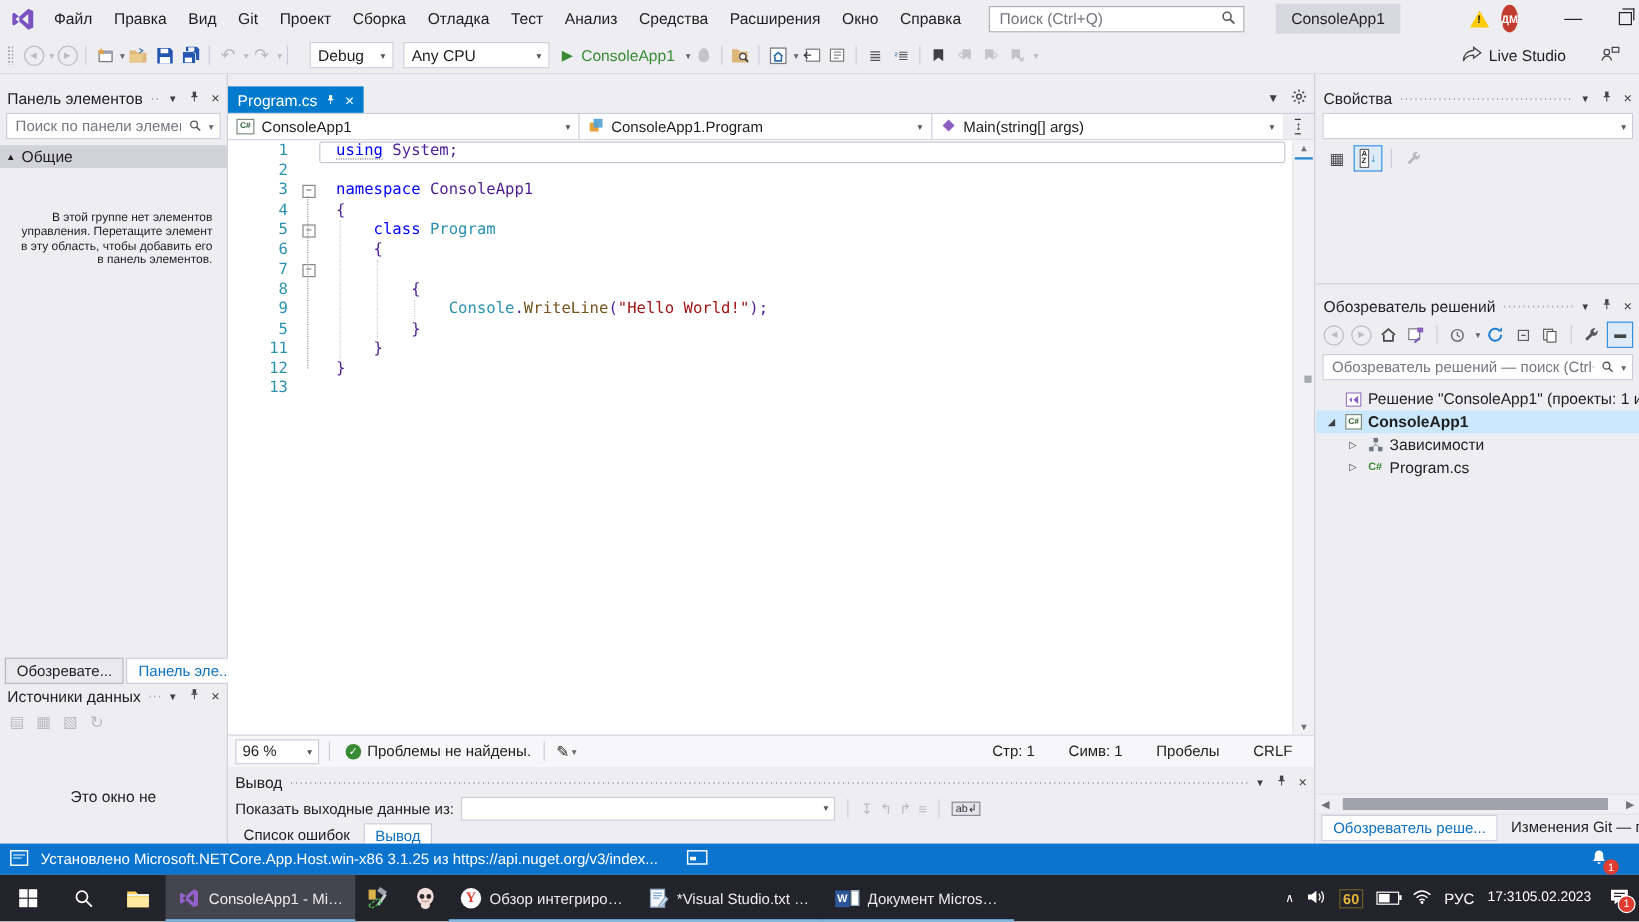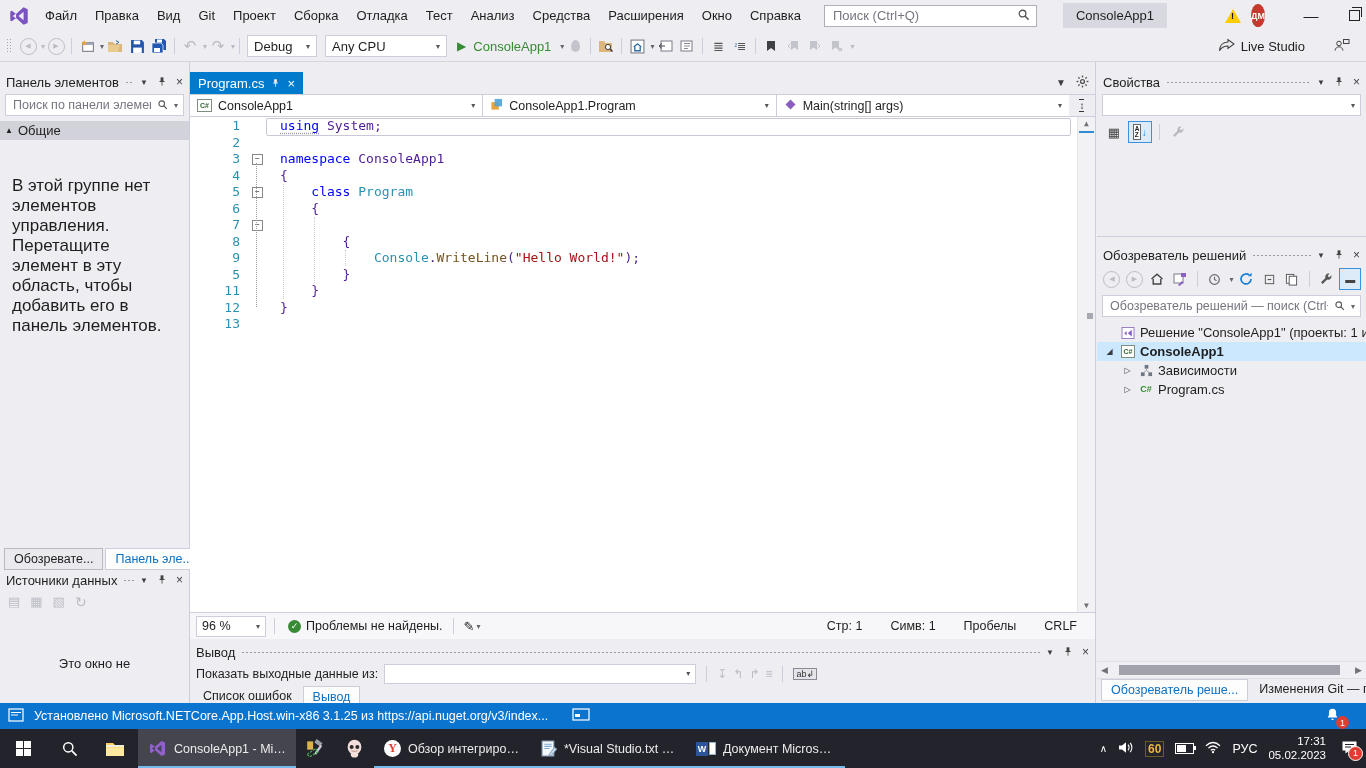--- a/index.html
+++ b/index.html
@@ -38,21 +38,21 @@
   .lsh{margin-left:auto;display:flex;align-items:center;gap:6px;padding-right:10px}
 
   
   #left{left:0;top:62px;width:190px;height:641px;background:#EEEEF2;border-right:1px solid #CCCEDB;box-sizing:border-box}
   .panel-title{display:flex;align-items:center;height:20px;padding:0 6px;gap:6px}
   .pt-dots{flex:1;height:5px;background-image:radial-gradient(#9A9AA4 28%,transparent 30%);background-size:4px 5px}
   .pt-icons{display:flex;gap:9px;color:#3E3E42;font-size:11px;align-items:center}
   .sbox{height:20px;margin:2px 5px 0;background:#fff;border:1px solid #CCCEDB;display:flex;align-items:center;padding:0 5px;gap:4px}
   .sbox input{border:none;outline:none;flex:1;font-size:12.5px;background:transparent;min-width:0}
   .sec-hdr{height:19px;background:#D2D2DA;display:flex;align-items:center;padding:0 5px;gap:5px;margin-top:5px;font-size:13px}
-  .tb-empty{margin:36px 12px 0;text-align:left;line-height:1.18;font-size:17px}
+  .tb-empty{margin:36px 12px 0;text-align:right;line-height:1.18;font-size:10px}
   .side-tabs{position:absolute;left:4px;top:486px;display:flex;gap:2px}
   .btab{padding:3px 9px;font-size:12.5px;white-space:nowrap;color:#1E1E1E}
   .btab.boxed{border:1px solid #B9B9C3;background:#E9E9EE}
   .btab.active{color:#0E70C0;background:#FDFDFE;border:1px solid #CCCEDB}
   .ds-icons{display:flex;gap:10px;padding:4px 8px;color:#BBBBC4;font-size:13px}
   .ds-empty{text-align:center;margin-top:42px;font-size:13px}
 
   
   #center{left:190px;top:62px;width:906px;height:641px;background:#EEEEF2;border-right:1px solid #CCCEDB;box-sizing:border-box}
   .tabwell{position:relative;height:32px}
@@ -132,21 +132,21 @@
   .task-label{color:#ECECEC;font-size:12.5px;white-space:nowrap;overflow:hidden;text-overflow:ellipsis;max-width:112px}
   .ic-yandex{width:17px;height:17px;border-radius:50%;background:#fff;color:#E03C31;font-weight:bold;font-size:12px;display:flex;align-items:center;justify-content:center;font-family:"Liberation Serif",serif}
   .ic-word{display:flex;align-items:center}
   .ic-word b{width:12px;height:14px;background:#2B579A;color:#fff;font-size:9px;display:flex;align-items:center;justify-content:center}
   .ic-word i{width:5px;height:11px;background:#fff;border:1px solid #9AB0C8;margin-left:1px}
   .tray{margin-left:auto;display:flex;align-items:center;gap:11px;padding-right:8px;font-size:12.5px}
   .batt60{color:#E9B73C;font-weight:bold;border:1px solid #6B5D22;padding:0 2px;font-size:12px}
   .ic-batt{width:17px;height:9px;border:1px solid #fff;position:relative}
   .ic-batt::after{content:"";position:absolute;right:-3px;top:2px;width:2px;height:4px;background:#fff}
   .ic-batt i{position:absolute;left:1px;top:1px;bottom:1px;width:9px;background:#fff}
-  .clock{display:flex;flex-direction:column;align-items:flex-end;font-size:11.5px;line-height:1.15}
+  .clock{display:flex;flex-direction:row;align-items:center;font-size:11.5px;line-height:1.15}
   .notif{position:relative;margin-left:4px}
   .notif .sb-badge{right:-5px;bottom:-3px;background:#E03C31;border:1px solid #fff}
   .chev{font-size:10px}
 </style>
 </head>
 <body>
 
 <div id="titlebar" class="abs flex">
   <span class="tbi" style="margin:0 6px 0 8px">
     <svg width="22" height="22" viewBox="0 0 24 24">
@@ -227,21 +227,21 @@
         <path d="M1 5h9l2 2v8H1z" fill="#2456B0" stroke="#fff" stroke-width="0.7"></path>
         <rect x="3" y="10" width="6" height="4" fill="#fff"></rect>
       </svg>
     </span>
   <span class="vsep"></span>
   <span class="tbi grey" style="font-size:15px">↶</span>
     <span class="dn grey">▾</span>
   <span class="tbi grey" style="font-size:15px">↷</span>
     <span class="dn grey">▾</span>
   <span class="vsep"></span>
-  <span class="combo" style="width:56px;margin-left:3px">
+  <span class="combo" style="width:56px;margin-left:14px">
       <span>Debug</span>
       <span class="arr">▾</span>
     </span>
   <span class="combo" style="width:108px;margin-left:8px">
       <span>Any CPU</span>
       <span class="arr">▾</span>
     </span>
   <span class="flex" style="margin-left:10px;gap:4px">
     <span class="play">▶</span>
     <span class="runlbl">ConsoleApp1</span>

